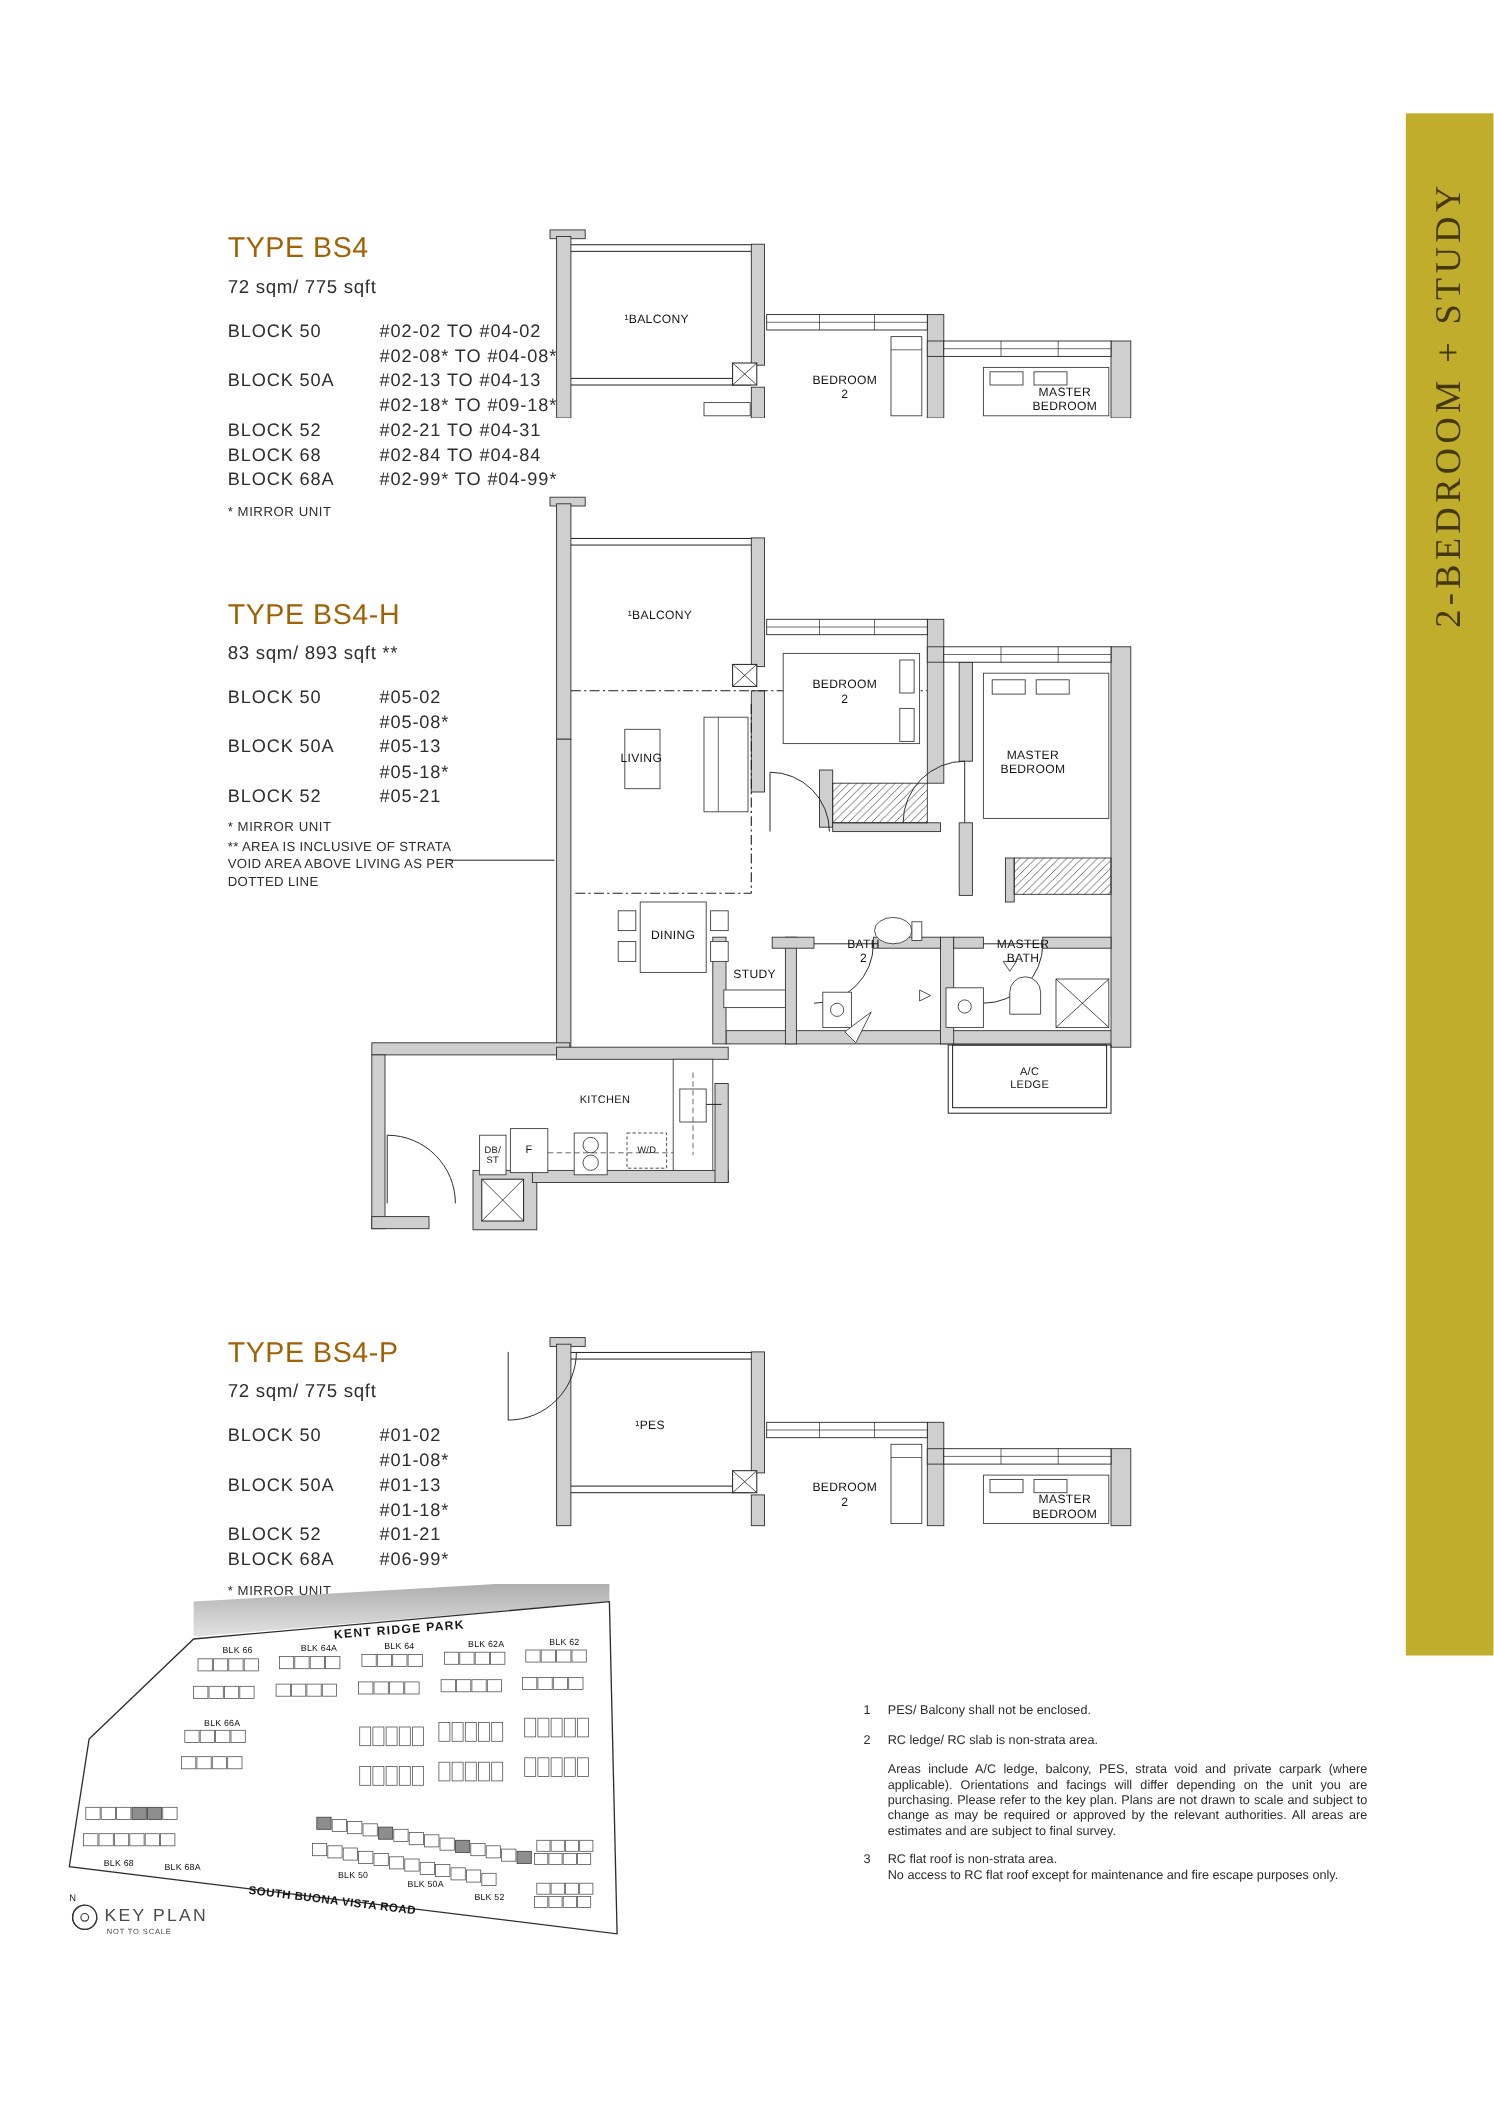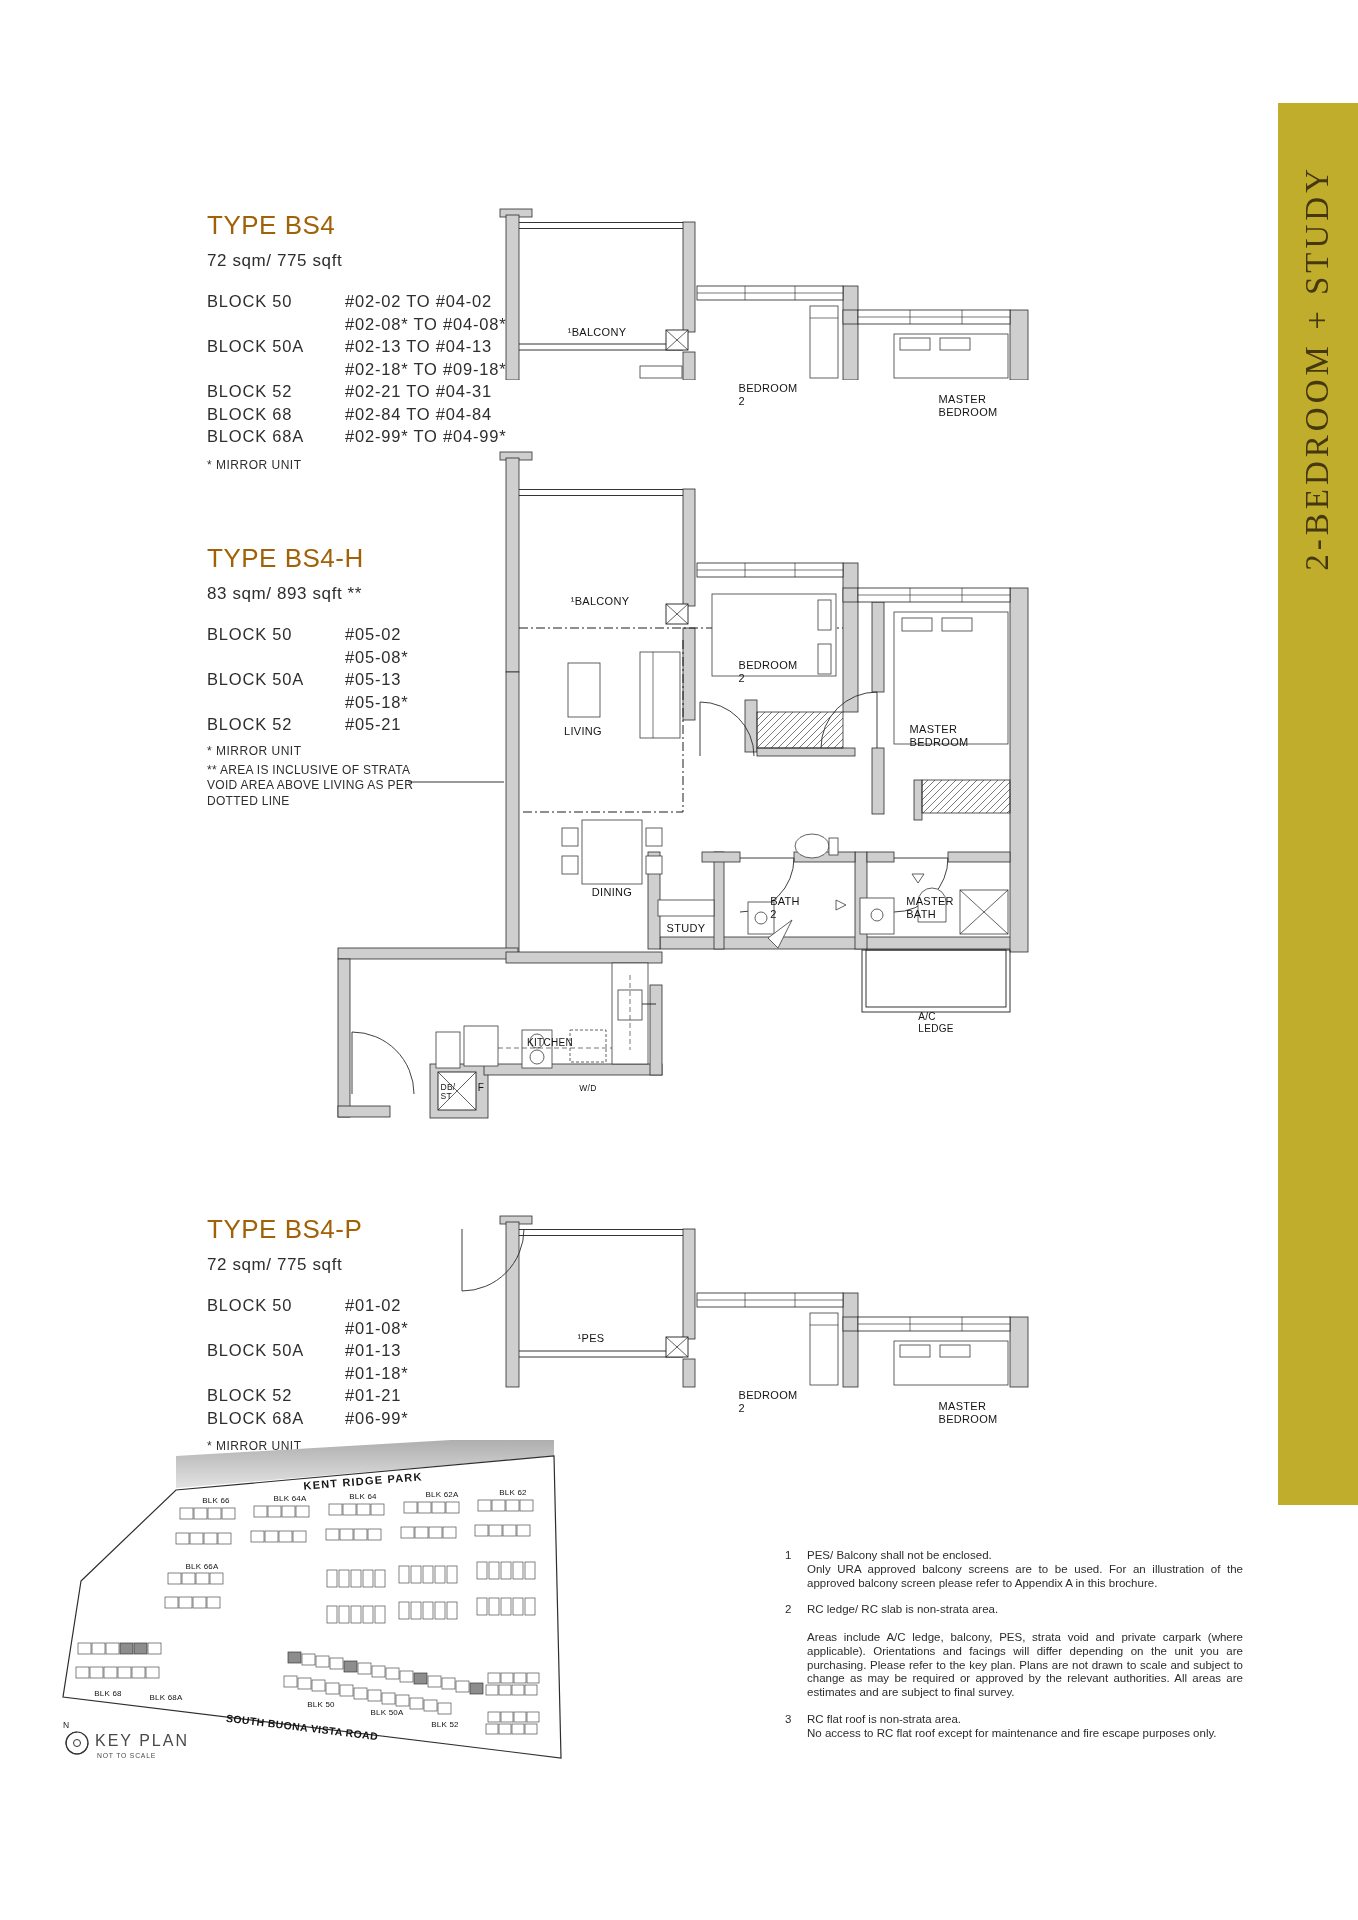--- a/index.html
+++ b/index.html
@@ -31,21 +31,21 @@
   .winline{stroke:#1e1e1e;stroke-width:0.6;}
   .dash{stroke:#1e1e1e;stroke-width:1;fill:none;stroke-dasharray:9 3 2 3;}
   .cdash{stroke:#3a3a3a;stroke-width:0.7;fill:none;stroke-dasharray:5 3;}
   .hatchrect{fill:url(#hatch);stroke:#2b2b2b;stroke-width:0.8;}
   .xbox{fill:#ffffff;stroke:#1e1e1e;stroke-width:0.9;}
   .xline{stroke:#1e1e1e;stroke-width:0.7;}
   .door{stroke:#2b2b2b;stroke-width:0.9;fill:none;}
 
   
   .plan-label{position:absolute;transform:translate(-50%,-50%);font-size:11px;line-height:1.2;
-      letter-spacing:0.3px;color:#141414;text-align:left;white-space:pre-line;margin-top:42px;}
+      letter-spacing:0.3px;color:#141414;text-align:center;white-space:pre-line;}
   .pl-sm{font-size:8.5px;line-height:1.05;}
   .pl-med{font-size:10px;}
 
   
   .kp-blk{font-size:8px;fill:#111111;letter-spacing:0.2px;font-family:"Liberation Sans",sans-serif;}
   .kp-park{font-size:11px;font-weight:bold;fill:#161616;letter-spacing:1.2px;font-family:"Liberation Sans",sans-serif;}
   .kp-road{font-size:10.5px;font-weight:bold;fill:#141414;letter-spacing:0.4px;font-family:"Liberation Sans",sans-serif;}
   .kp-title{font-size:16px;fill:#4a4a4a;letter-spacing:2px;font-family:"Liberation Sans",sans-serif;}
   .kp-sub{font-size:6.8px;fill:#4a4a4a;letter-spacing:0.8px;font-family:"Liberation Sans",sans-serif;}
   .kp-n{font-size:8.5px;fill:#222222;font-family:"Liberation Sans",sans-serif;}
@@ -607,21 +607,20 @@
     <text class="kp-n" x="23" y="288">N</text>
     <text class="kp-title" x="55" y="306">KEY PLAN</text>
     <text class="kp-sub" x="57" y="318">NOT TO SCALE</text>
   </svg>
 
   <div class="notes">
     <div class="note">
       <div class="note-num">1</div>
       <div class="note-body">
         <div class="note-head">PES/ Balcony shall not be enclosed.</div>
-        <div class="note-para">Only URA approved balcony screens are to be used. For an illustration of the approved balcony screen please refer to Appendix A in this brochure.</div>
       </div>
     </div>
     <div class="note">
       <div class="note-num">2</div>
       <div class="note-body">
         <div class="note-head">RC ledge/ RC slab is non-strata area.</div>
         <div class="note-para gap">Areas include A/C ledge, balcony, PES, strata void and private carpark (where applicable). Orientations and facings will differ depending on the unit you are purchasing. Please refer to the key plan. Plans are not drawn to scale and subject to change as may be required or approved by the relevant authorities. All areas are estimates and are subject to final survey.</div>
       </div>
     </div>
     <div class="note">

